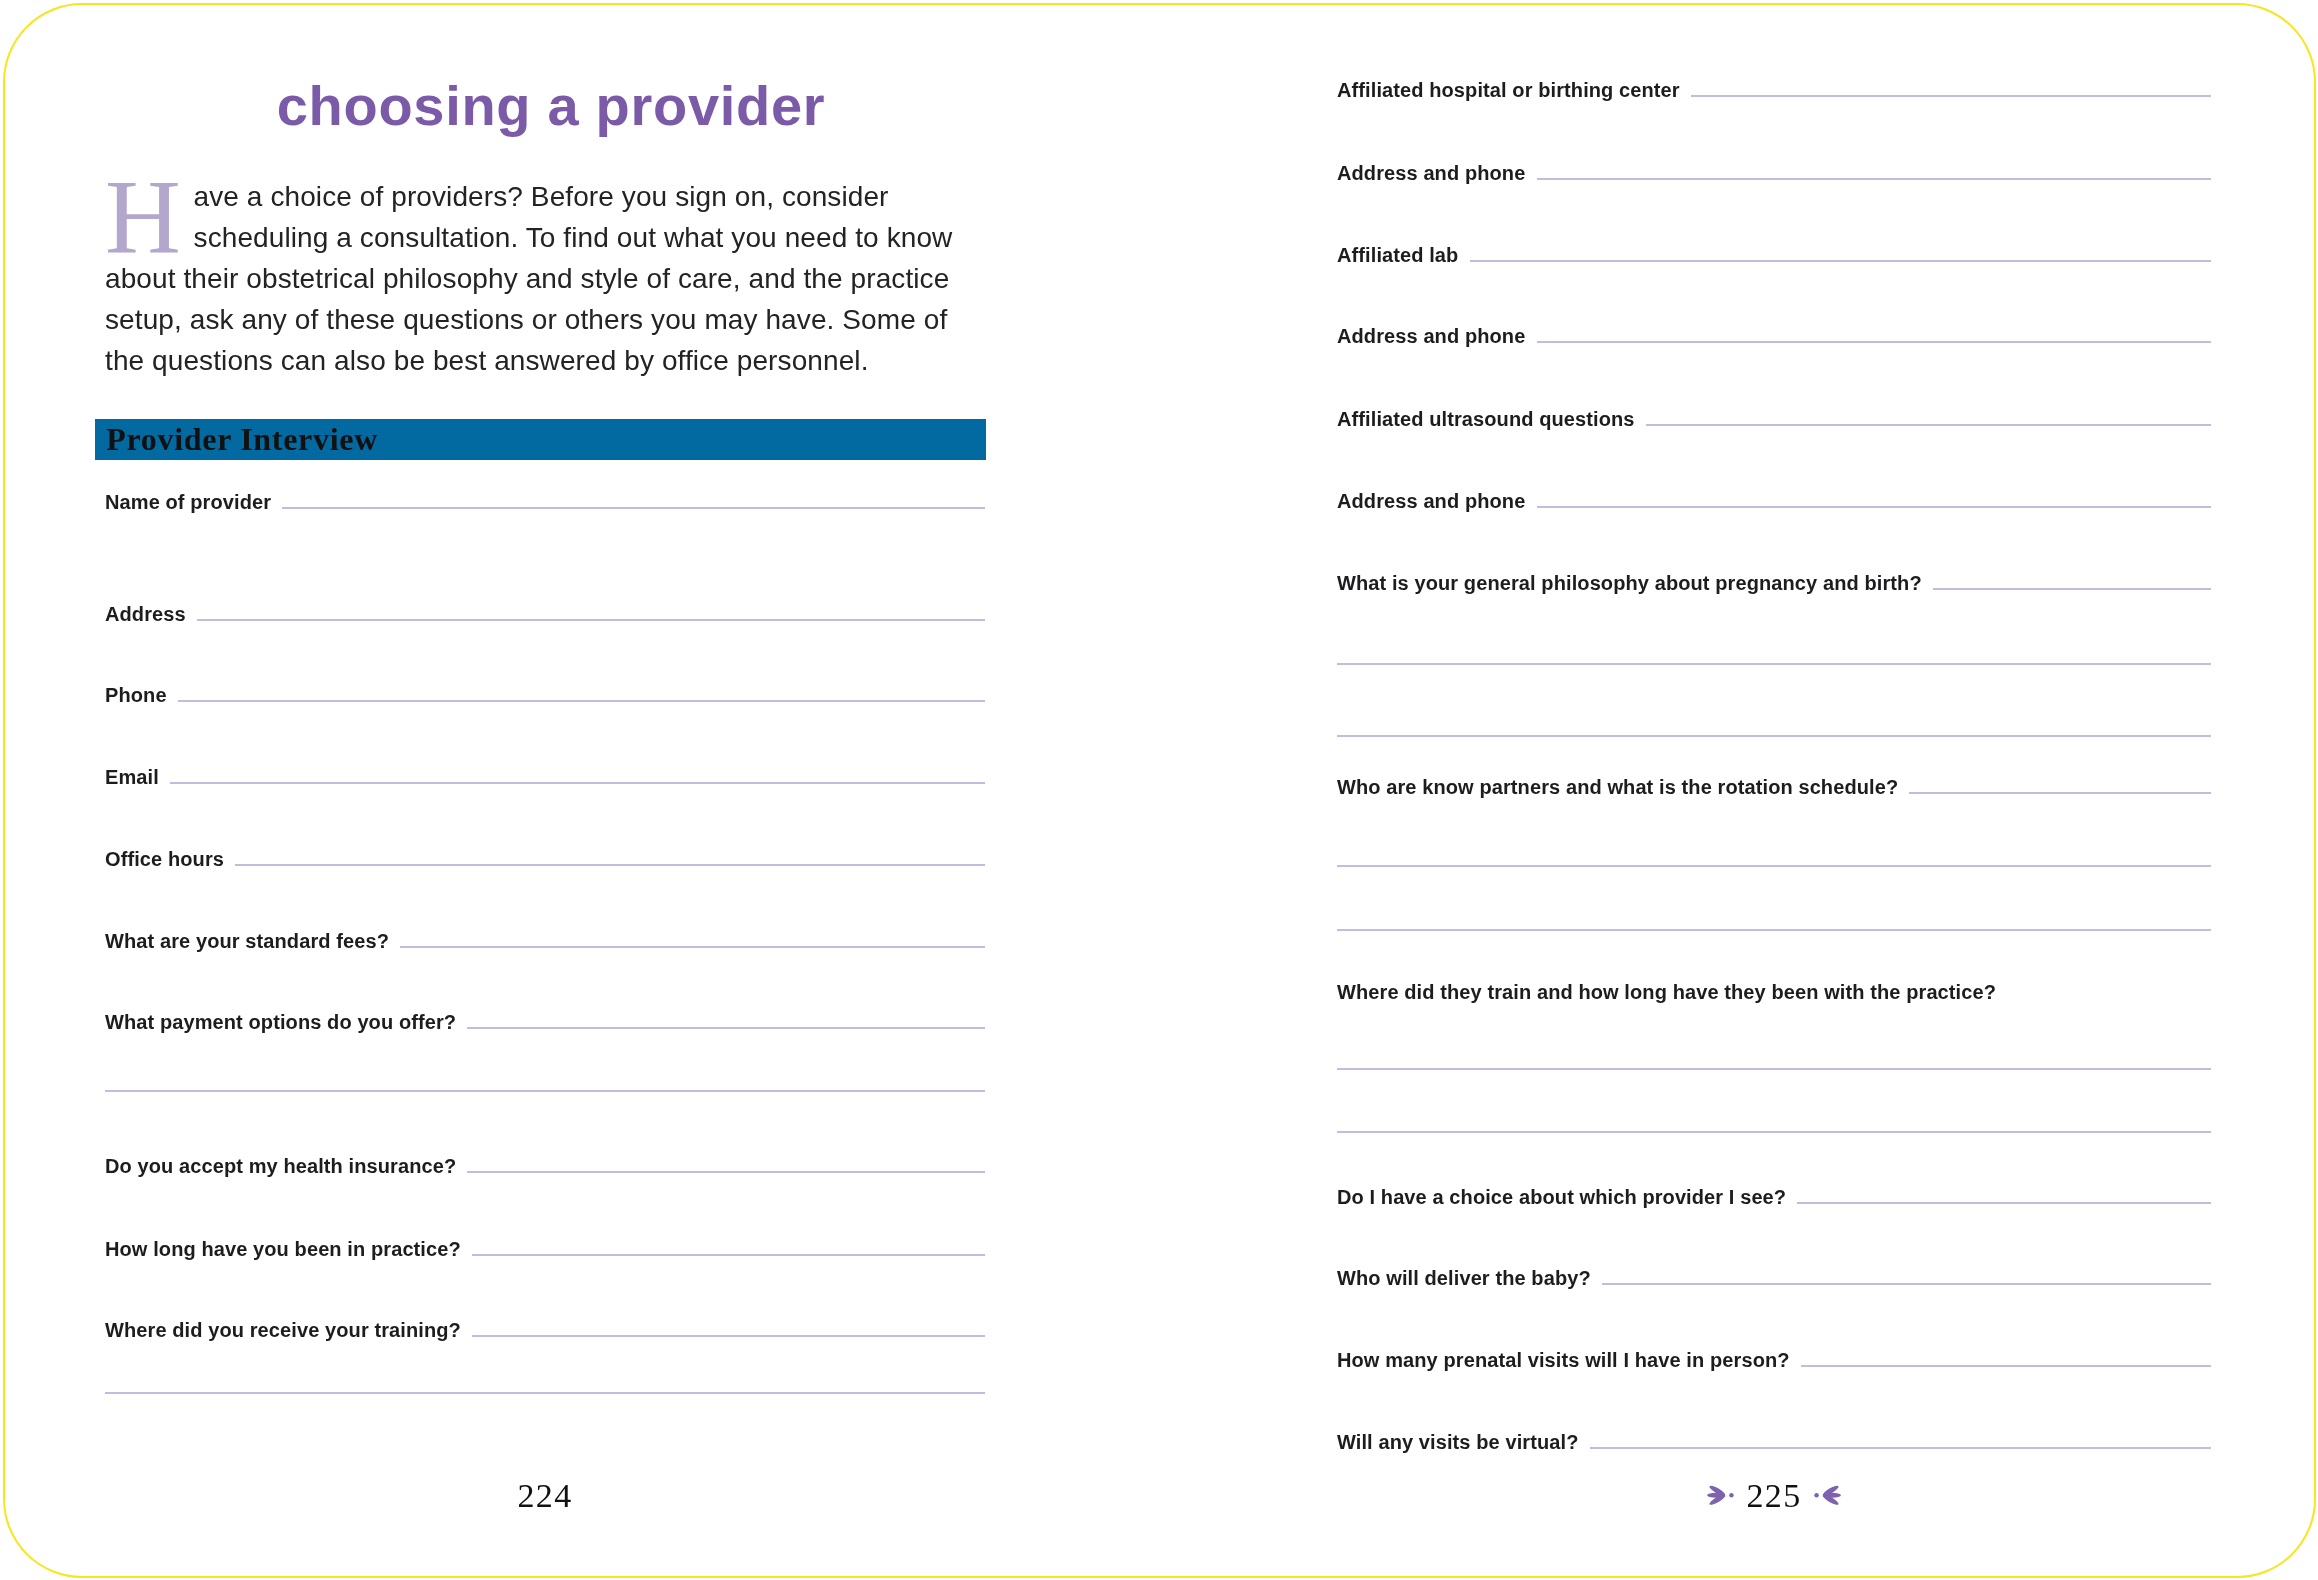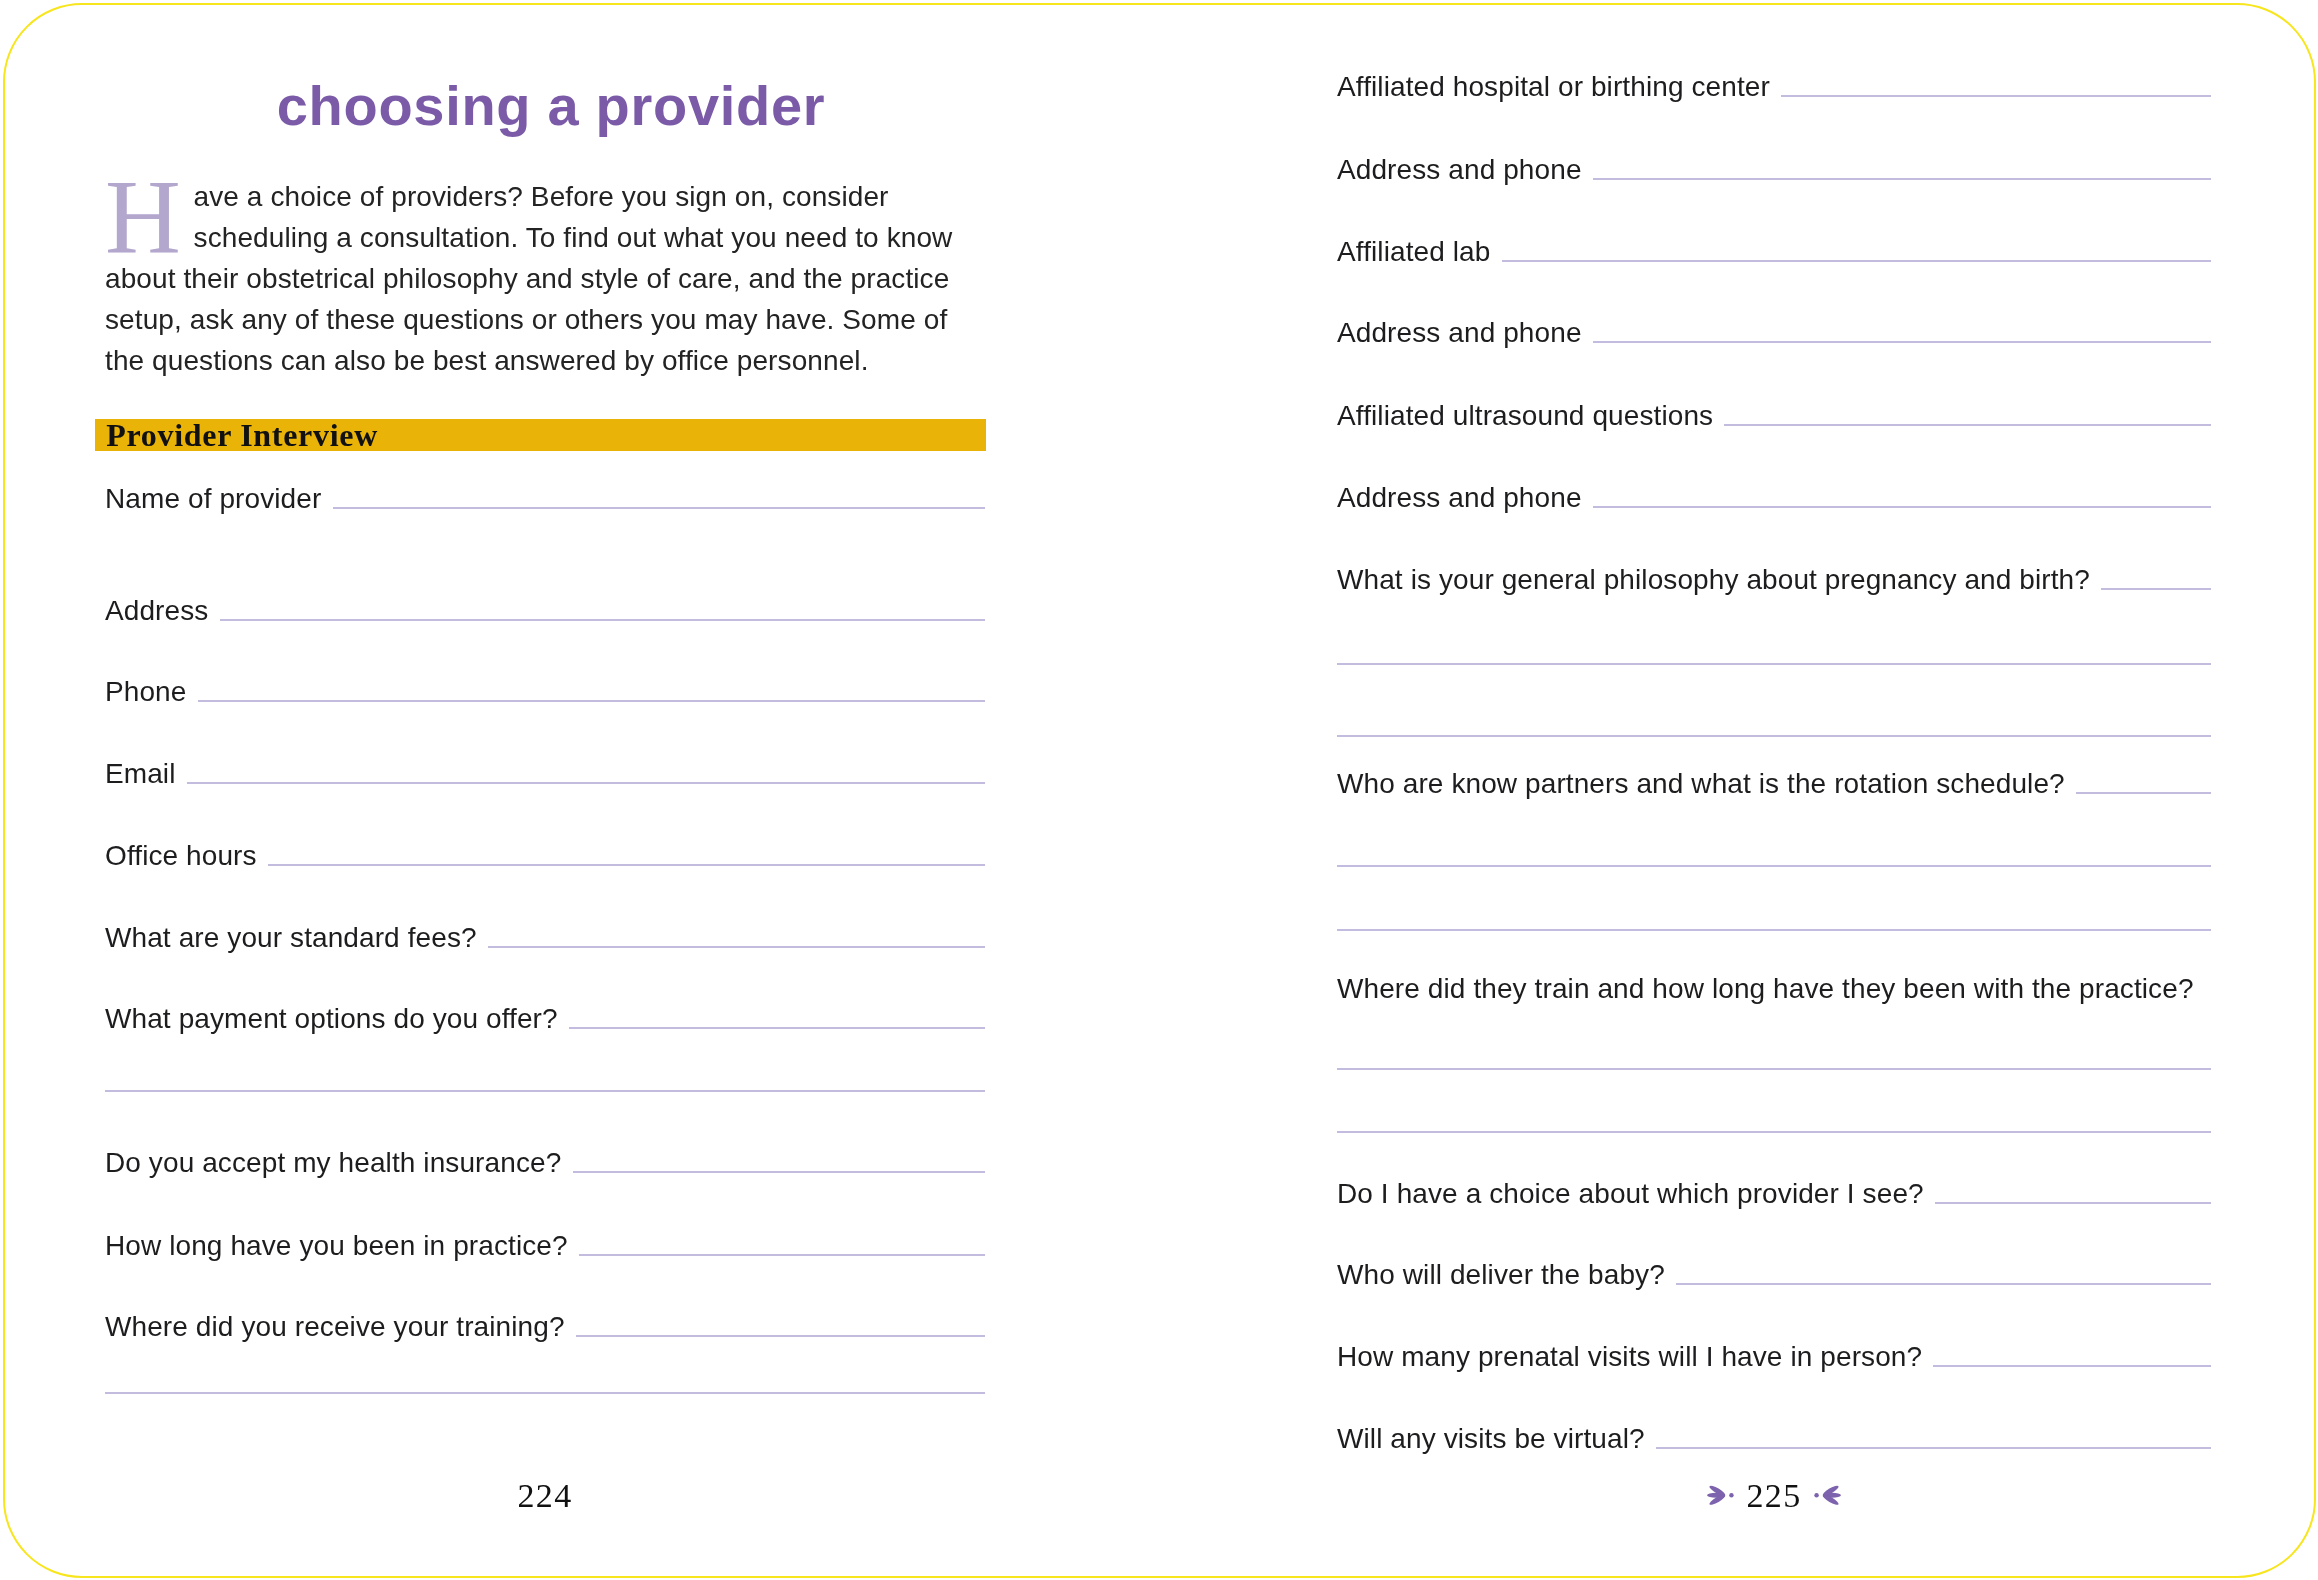--- a/index.html
+++ b/index.html
@@ -31,40 +31,40 @@
     font-weight:300;letter-spacing:0.1px;color:#232323;
   }
   .dropcap{
     float:left;
     font-family:"Liberation Serif", serif;
     font-size:105px;line-height:74px;
     margin:4.2px 12.6px 0 0;
     color:#b4a7ce;
   }
   .section-bar{
-    position:absolute;left:95px;top:419px;width:891px;height:32px;
-    background:#eab308;
+    position:absolute;left:95px;top:419px;width:891px;height:41px;
+    background:#0369a1;
     display:flex;align-items:center;
     box-sizing:border-box;padding-left:11.2px;
   }
   .section-bar span{
     font-family:"Liberation Serif", serif;
     font-weight:bold;font-size:32px;letter-spacing:0.7px;
     color:#111111;
   }
   
   .frow{
     position:absolute;height:49px;
     display:flex;align-items:flex-end;
   }
   .frow.lp{left:105px;width:880px;}
   .frow.rp{left:1337px;width:874px;}
   .lbl{
-    font-size:28px;line-height:1.18;
-    font-weight:400;letter-spacing:0.1px;color:#1d1d1f;
+    font-size:20px;line-height:1.18;
+    font-weight:700;letter-spacing:0.1px;color:#1d1d1f;
     white-space:nowrap;
     text-align:center;
   }
   .wline{
     flex:1;
     border-bottom:2.1px solid #c3bcdf;
     margin-left:11.2px;margin-bottom:6.3px;
     min-width:42px;
   }
   .hline{

